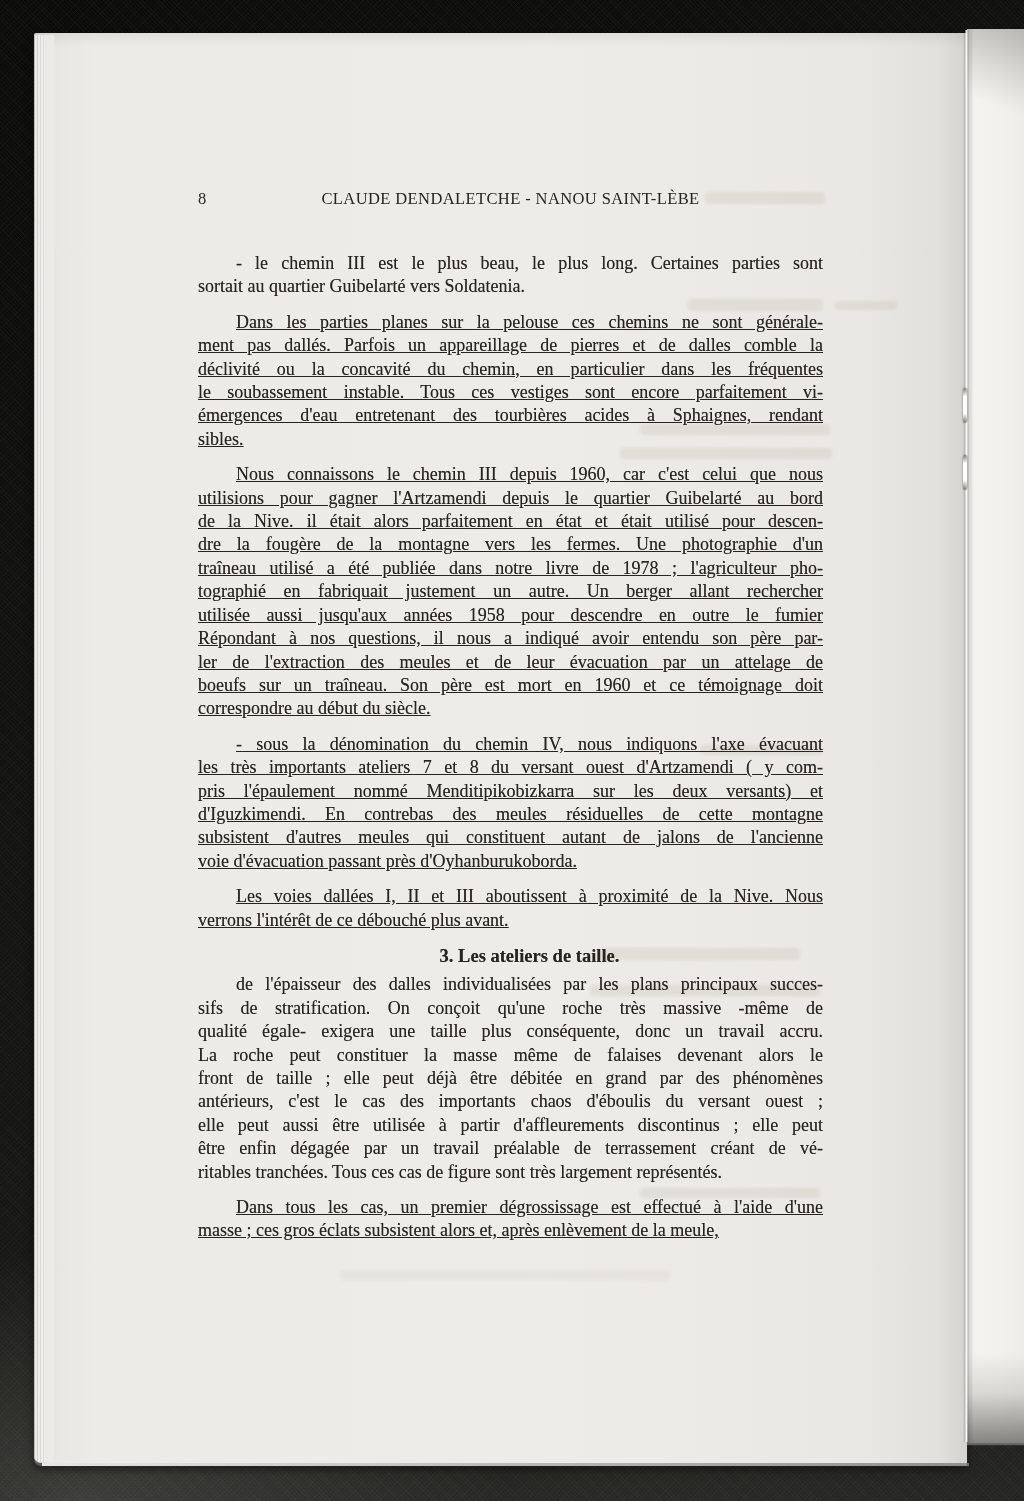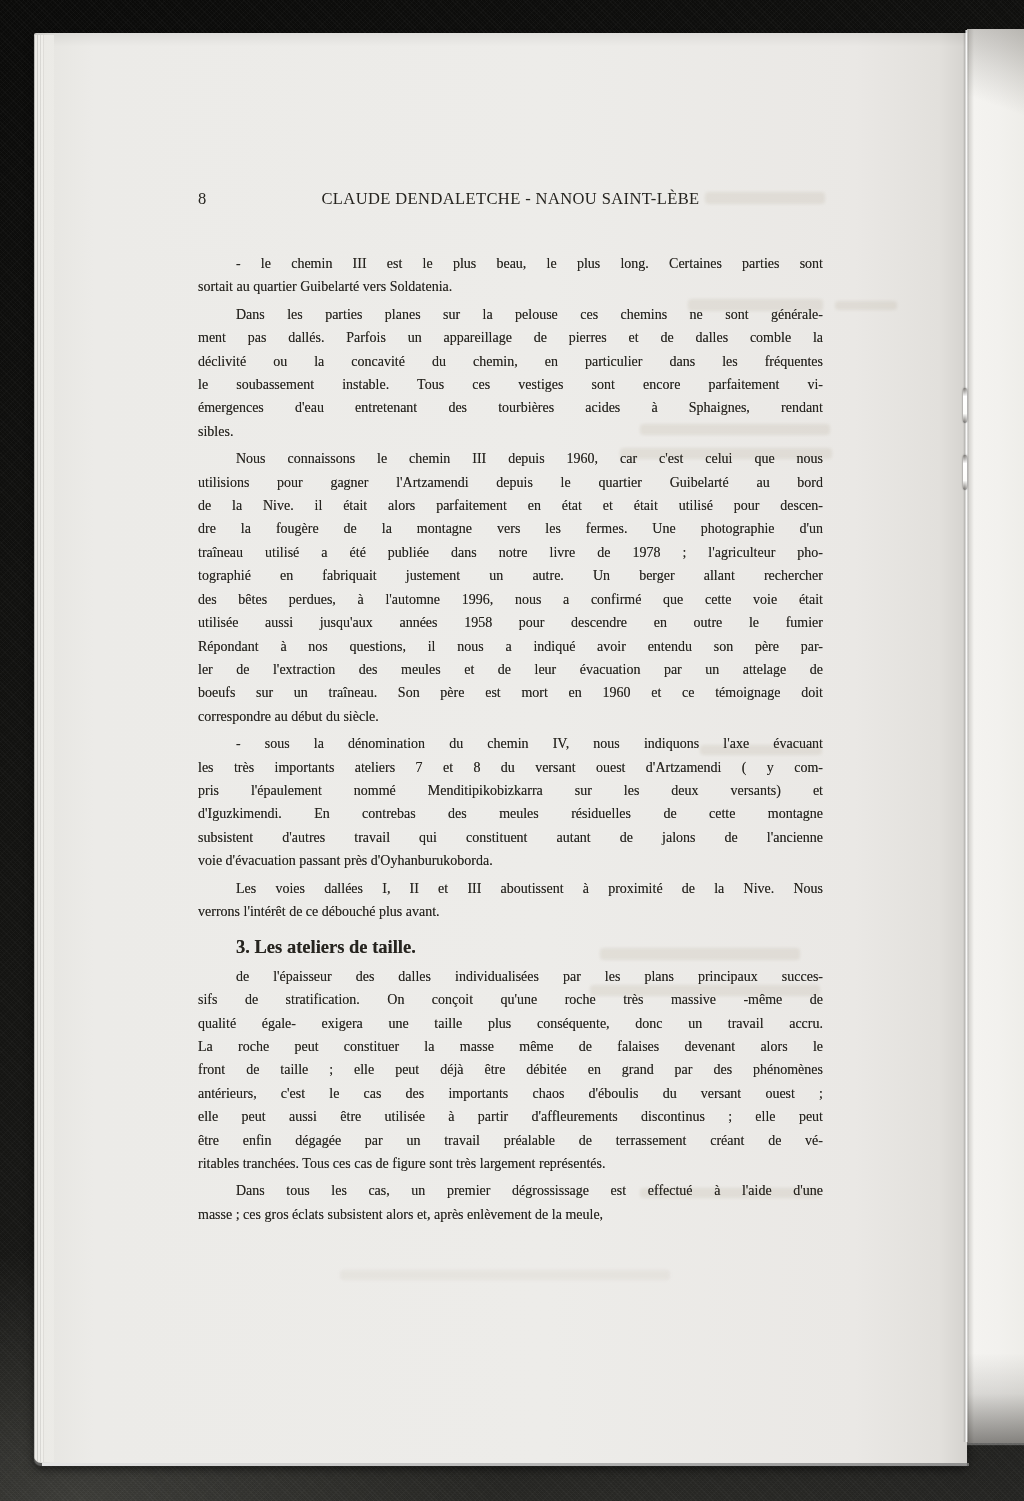--- a/index.html
+++ b/index.html
@@ -102,34 +102,35 @@
     color: #26241f;
   }
   .running-head {
     position: relative; height: 21px;
     font-size: 16.5px; letter-spacing: 0.4px; line-height: 21px;
   }
   .page-number { position: absolute; left: 0; top: 0; }
   .head-title { text-align: center; }
 
   .body-text { margin-top: 43px; }
-  .block.para + .block.para { margin-top: 4px; }
+  .block.para + .block.para { margin-top: 12px; text-decoration: underline; }
   .line {
-    font-size: 14px; line-height: 23.4px;
+    font-size: 18px; line-height: 23.4px;
     text-align: justify; text-align-last: justify;
     max-height: 24px; overflow: hidden;
     text-shadow: 0 0 0.5px rgba(45,42,36,0.55);
   }
   .line.last { text-align-last: left; }
   .block.para .line:first-child { text-indent: 38px; }
   .block.heading {
     margin-top: 13px; margin-bottom: 5px;
     padding-left: 38px;
     font-weight: bold; font-size: 18.5px; line-height: 23.4px;
     text-shadow: 0 0 0.5px rgba(45,42,36,0.55);
+    text-align: center;
   }
 
   
   .smudge {
     position: absolute; border-radius: 4px;
     background: rgba(146,130,102,0.12);
     filter: blur(1.6px);
   }
 </style>
 </head>
@@ -175,33 +176,32 @@
         <div class="line">émergences d'eau entretenant des tourbières acides à Sphaignes, rendant</div>
         <div class="line last">sibles.</div>
       </div>
       <div class="block para">
         <div class="line">Nous connaissons le chemin III depuis 1960, car c'est celui que nous</div>
         <div class="line">utilisions pour gagner l'Artzamendi depuis le quartier Guibelarté au bord</div>
         <div class="line">de la Nive. il était alors parfaitement en état et était utilisé pour descen-</div>
         <div class="line">dre la fougère de la montagne vers les fermes. Une photographie d'un</div>
         <div class="line">traîneau utilisé a été publiée dans notre livre de 1978 ; l'agriculteur pho-</div>
         <div class="line">tographié en fabriquait justement un autre. Un berger allant rechercher</div>
-        <div class="line">des bêtes perdues, à l'automne 1996, nous a confirmé que cette voie était</div>
         <div class="line">utilisée aussi jusqu'aux années 1958 pour descendre en outre le fumier</div>
         <div class="line">Répondant à nos questions, il nous a indiqué avoir entendu son père par-</div>
         <div class="line">ler de l'extraction des meules et de leur évacuation par un attelage de</div>
         <div class="line">boeufs sur un traîneau. Son père est mort en 1960 et ce témoignage doit</div>
         <div class="line last">correspondre au début du siècle.</div>
       </div>
       <div class="block para">
         <div class="line">- sous la dénomination du chemin IV, nous indiquons l'axe évacuant</div>
         <div class="line">les très importants ateliers 7 et 8 du versant ouest d'Artzamendi ( y com-</div>
         <div class="line">pris l'épaulement nommé Menditipikobizkarra sur les deux versants) et</div>
         <div class="line">d'Iguzkimendi. En contrebas des meules résiduelles de cette montagne</div>
-        <div class="line">subsistent d'autres travail qui constituent autant de jalons de l'ancienne</div>
+        <div class="line">subsistent d'autres meules qui constituent autant de jalons de l'ancienne</div>
         <div class="line last">voie d'évacuation passant près d'Oyhanburukoborda.</div>
       </div>
       <div class="block para">
         <div class="line">Les voies dallées I, II et III aboutissent à proximité de la Nive. Nous</div>
         <div class="line last">verrons l'intérêt de ce débouché plus avant.</div>
       </div>
       <div class="block heading">3. Les ateliers de taille.</div>
       <div class="block para">
         <div class="line">de l'épaisseur des dalles individualisées par les plans principaux succes-</div>
         <div class="line">sifs de stratification. On conçoit qu'une roche très massive -même de</div>

